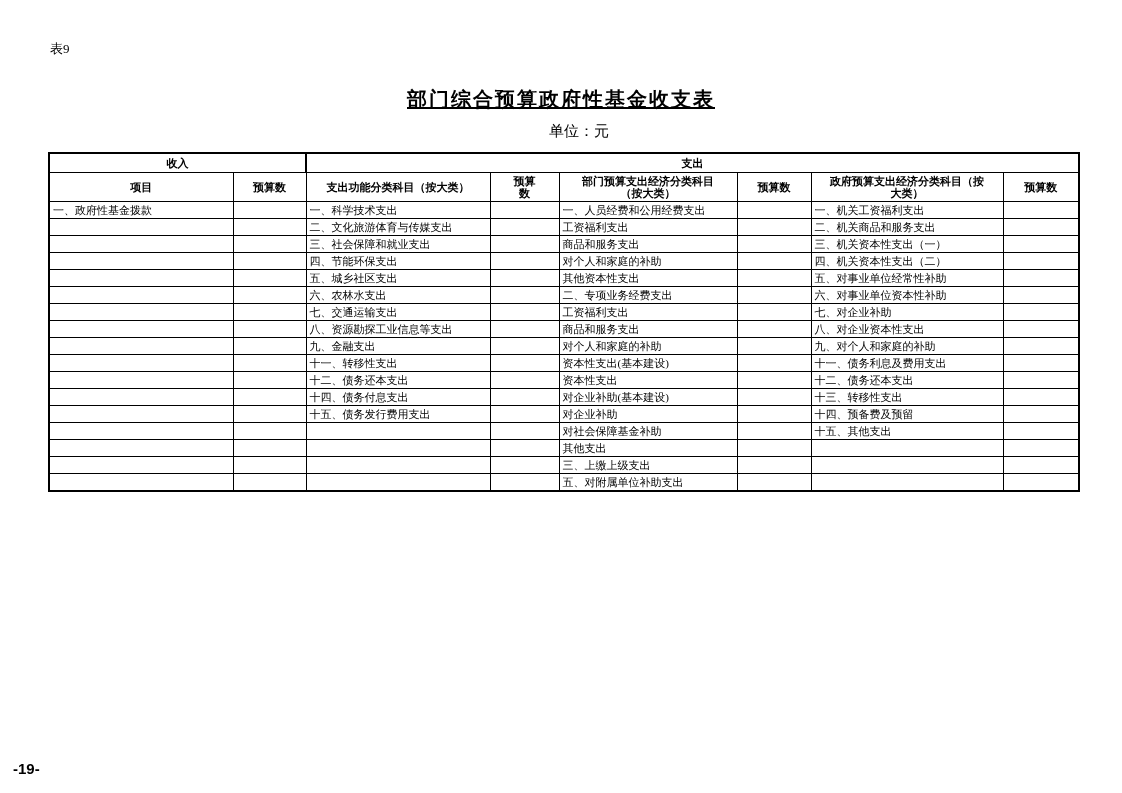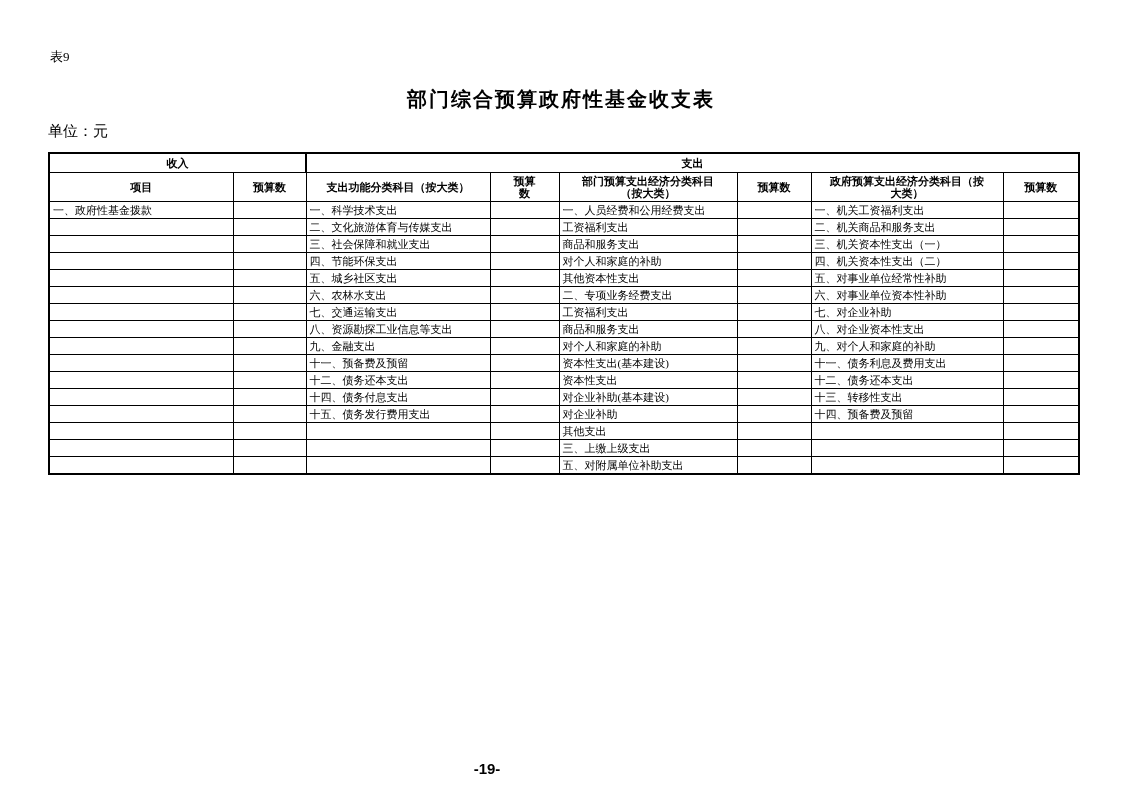--- a/index.html
+++ b/index.html
@@ -1,28 +1,28 @@
 <!DOCTYPE html>
 <html><head>
 <meta charset="utf-8">
 <style>
   html,body{margin:0;padding:0;}
   body{
     width:1122px;height:793px;position:relative;
     background:#ffffff;color:#000;
     font-family:"Liberation Serif","DejaVu Serif",serif;
   }
-  .sheet-label{position:absolute;top:48px;left:50px;font-size:13px;}
+  .sheet-label{position:absolute;top:40px;left:50px;font-size:13px;}
   .doc-title{
     position:absolute;top:86px;left:0;width:1122px;text-align:center;
-    font-size:20px;font-weight:bold;letter-spacing:2px;
+    font-size:20px;font-weight:bold;letter-spacing:2px;text-decoration:underline;
   }
   .unit-label{
-    position:absolute;top:122px;left:48px;width:1030px;
-    text-align:left;font-size:15px;
+    position:absolute;top:122px;left:64px;width:1030px;
+    text-align:center;font-size:15px;
   }
   table.budget{
     position:absolute;top:152px;left:48px;width:1030px;
     border-collapse:collapse;table-layout:fixed;
     border:2px solid #000;
   }
   table.budget th, table.budget td{
     border:1px solid #000;
     font-size:11px;
     padding:0 3px;
@@ -35,21 +35,21 @@
   tr.group-row th{height:16px;}
   tr.col-head-row th{height:26px;}
   table.budget td{
     height:16px;line-height:13px;text-align:left;white-space:nowrap;
   }
   td.indent{padding-left:24px;}
   .sep{border-left:2px solid #000 !important;}
   tr > *:nth-child(3){border-left-width:2px;}
   tr.group-row > *:nth-child(2){border-left-width:2px;}
   .page-number{
-    position:absolute;top:760px;left:4px;width:966px;text-align:center;
+    position:absolute;top:760px;left:13px;width:966px;text-align:left;
     font-family:"Liberation Sans","DejaVu Sans",sans-serif;
     font-weight:bold;font-size:15px;
   }
 </style>
 </head>
 <body>
 
 <div class="sheet-label">表9</div>
 
 <div class="doc-title">部门综合预算政府性基金收支表</div>
@@ -170,21 +170,21 @@
         <td>九、金融支出</td>
         <td></td>
         <td class="indent">对个人和家庭的补助</td>
         <td></td>
         <td>九、对个人和家庭的补助</td>
         <td></td>
       </tr>
       <tr>
         <td></td>
         <td></td>
-        <td>十一、预备费及预留</td>
+        <td>十一、转移性支出</td>
         <td></td>
         <td class="indent">资本性支出(基本建设)</td>
         <td></td>
         <td>十一、债务利息及费用支出</td>
         <td></td>
       </tr>
       <tr>
         <td></td>
         <td></td>
         <td>十二、债务还本支出</td>
@@ -205,20 +205,30 @@
         <td></td>
       </tr>
       <tr>
         <td></td>
         <td></td>
         <td>十五、债务发行费用支出</td>
         <td></td>
         <td class="indent">对企业补助</td>
         <td></td>
         <td>十四、预备费及预留</td>
+        <td></td>
+      </tr>
+      <tr>
+        <td></td>
+        <td></td>
+        <td></td>
+        <td></td>
+        <td class="indent">对社会保障基金补助</td>
+        <td></td>
+        <td>十五、其他支出</td>
         <td></td>
       </tr>
       <tr>
         <td></td>
         <td></td>
         <td></td>
         <td></td>
         <td class="indent">其他支出</td>
         <td></td>
         <td></td>

